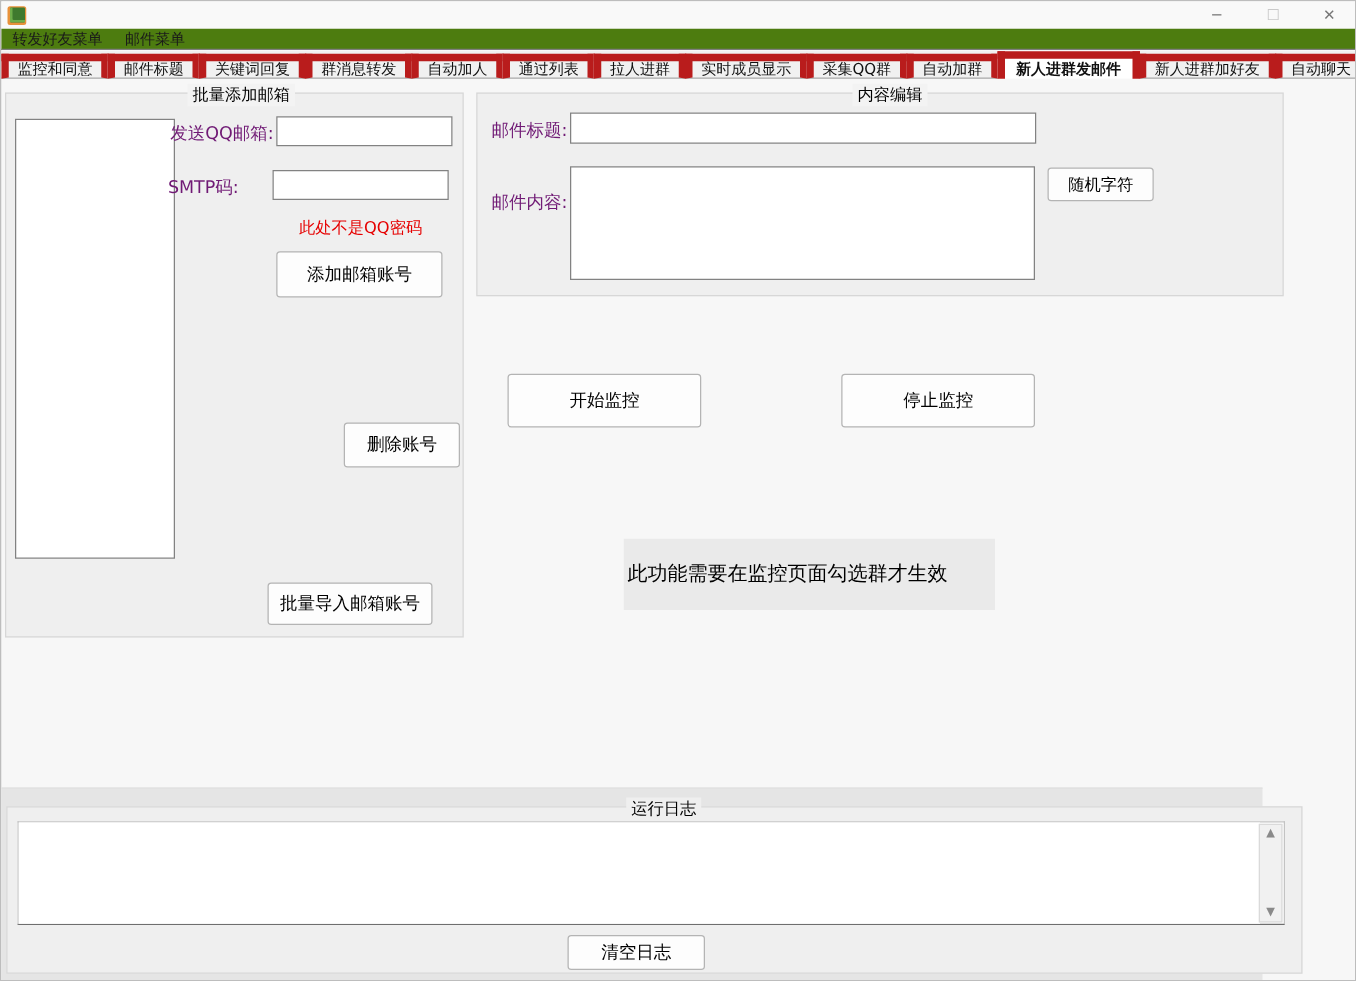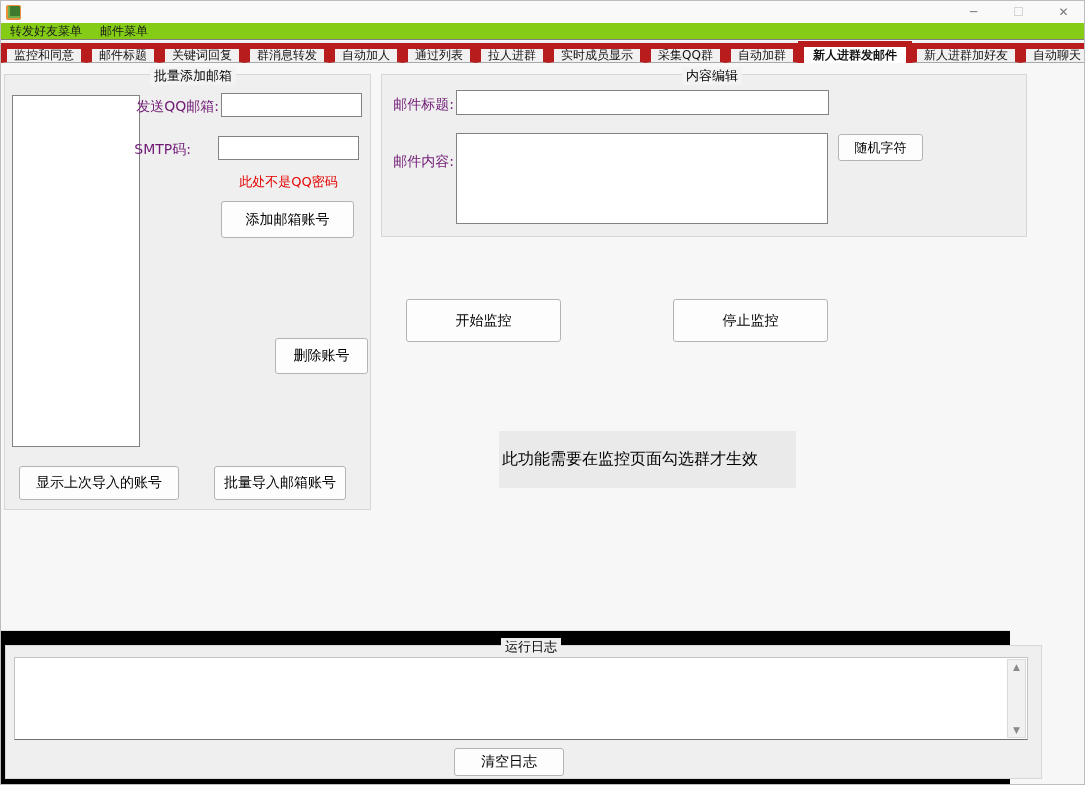--- a/index.html
+++ b/index.html
@@ -10,21 +10,21 @@
   
   .titlebar { position:absolute; left:0; top:0; width:1085px; height:22px; background:#f9f9f9; display:flex; align-items:center; }
   .app-icon { width:15px; height:15px; margin:0 7px 0 5px; background:#e8913a; border-radius:2px; position:relative; flex:0 0 auto; }
   .app-icon::after { content:""; position:absolute; left:2px; top:1px; right:1px; bottom:2px; background:#3f7a2e; border-radius:1px; box-shadow:inset 2px -2px 0 #6fae4a; }
   .title-text { color:#5d5d5d; font-size:12px; white-space:nowrap; }
   .win-controls { margin-left:auto; display:flex; height:22px; }
   .win-btn { width:45px; height:22px; display:flex; align-items:center; justify-content:center; font-size:12px; color:#777; cursor:default; }
   .win-btn.max { color:#c9c9c9; }
 
   
-  .menubar { position:absolute; left:0; top:22px; width:1085px; height:17px; background:#84cc16; border-bottom:1px solid #7e7e7e; display:flex; align-items:flex-end; }
+  .menubar { position:absolute; left:0; top:22px; width:1085px; height:17px; background:#4d7c0f; border-bottom:1px solid #7e7e7e; display:flex; align-items:flex-end; }
   .menu-item { padding:0 9px; font-size:12px; color:#1a1a1a; height:100%; display:flex; align-items:center; }
 
   
   .tabbar { position:absolute; left:0; top:40px; width:1085px; height:22px; background:#f0f0f0; display:flex; align-items:flex-end; }
   .tab { height:20px; padding:0 7px; display:flex; align-items:center; font-size:12px; background:#f1f1f1; border:6px solid #b91c1c; border-bottom:1px solid #a9a9a9; margin-right:-1px; white-space:nowrap; color:#111; }
   .tab.selected { height:22px; background:#ffffff; border-bottom:none; font-weight:bold; padding:0 9px; position:relative; z-index:2; }
 
   
   .groupbox { position:absolute; border:1px solid #d7d7d7; background:#efefef; }
   .gb-title { position:absolute; top:-8px; padding:0 4px; font-size:13px; background:#f3f3f3; color:#000; white-space:nowrap; }
@@ -33,21 +33,21 @@
   .listbox { position:absolute; background:#fff; border:1px solid #828282; }
   .tinput { position:absolute; background:#fff; border:1px solid #828282; font-family:inherit; font-size:13px; padding:2px 4px; outline:none; }
   textarea.tinput { resize:none; }
   .btn { position:absolute; background:#fdfdfd; border:1px solid #b4b4b4; border-radius:3px; font-family:inherit; font-size:14px; color:#000; display:flex; align-items:center; justify-content:center; cursor:default; white-space:nowrap; }
   .form-label { position:absolute; font-size:14px; color:#701a75; text-align:right; white-space:nowrap; }
   .warning { position:absolute; color:#e60000; font-size:13px; text-align:center; white-space:nowrap; }
   .notice-panel { position:absolute; left:498px; top:430px; width:297px; height:57px; background:#eaeaea; display:flex; align-items:center; }
   .notice-text { color:#000000; font-size:16px; padding-left:3px; white-space:nowrap; }
 
   
-  .bottom-section { position:absolute; left:0; top:629px; width:1009px; height:156px; background:#000000; border-top:1px solid #e0e0e0; }
+  .bottom-section { position:absolute; left:0; top:629px; width:1009px; height:156px; background:#e5e5e5; border-top:1px solid #e0e0e0; }
   .log-wrap { position:absolute; left:13px; top:655px; width:1014px; height:83px; background:#fff; border:1px solid #c3c3c3; border-bottom:1px solid #6e6e6e; }
   .log-text { position:absolute; left:0; top:0; width:993px; height:81px; border:none; background:#fff; font-family:inherit; font-size:13px; padding:3px 5px; outline:none; resize:none; }
   .vscroll { position:absolute; right:1px; top:1px; width:19px; height:79px; background:#f1f1f1; border:1px solid #dadada; display:flex; flex-direction:column; justify-content:space-between; align-items:center; }
   .arr { font-size:9px; color:#8a8a8a; line-height:14px; height:14px; }
 </style>
 </head>
 <body>
 
 <div class="window">
 
@@ -91,21 +91,20 @@
   <div class="form-label" style="left:118px; top:97px; width:100px;">发送QQ邮箱:</div>
   <input class="tinput" style="left: 220px; top: 92px; width: 141px; height: 24px;" value="">
 
   <div class="form-label" style="left:118px; top:140px; width:72px;">SMTP码:</div>
   <input class="tinput" style="left: 217px; top: 135px; width: 141px; height: 24px;" value="">
 
   <div class="warning" style="left:217px; top:172px; width:141px;">此处不是QQ密码</div>
 
   <div class="btn" style="left:220px; top:200px; width:133px; height:37px;">添加邮箱账号</div>
   <div class="btn" style="left:252px; top:337px; width:93px; height:36px;margin-left:22px;">删除账号</div>
-  <div class="btn" style="left:18px; top:465px; width:160px; height:34px;">显示上次导入的账号</div>
   <div class="btn" style="left:213px; top:465px; width:132px; height:34px;">批量导入邮箱账号</div>
 
   <div class="groupbox" style="left:380px; top:73px; width:646px; height:163px;">
     <div class="gb-title" style="left:300px;">内容编辑</div>
   </div>
   <div class="form-label" style="left:383px; top:95px; width:70px;">邮件标题:</div>
   <input class="tinput" style="left: 455px; top: 89px; width: 373px; height: 25px;" value="">
 
   <div class="form-label" style="left:383px; top:152px; width:70px;">邮件内容:</div>
   <textarea class="tinput" style="left: 455px; top: 132px; width: 372px; height: 91px;"></textarea>

